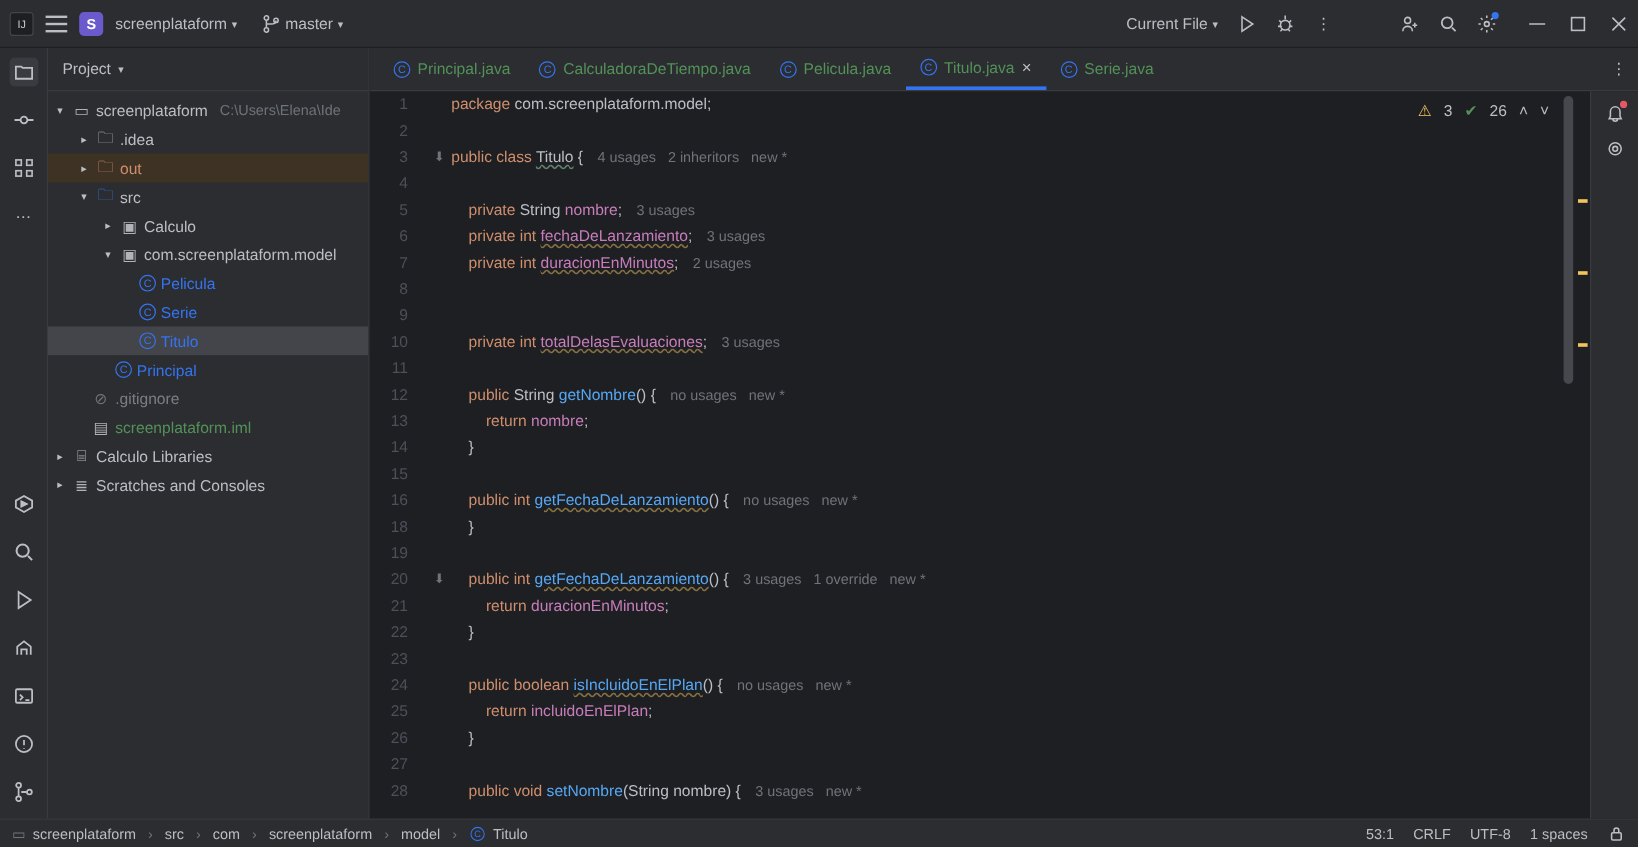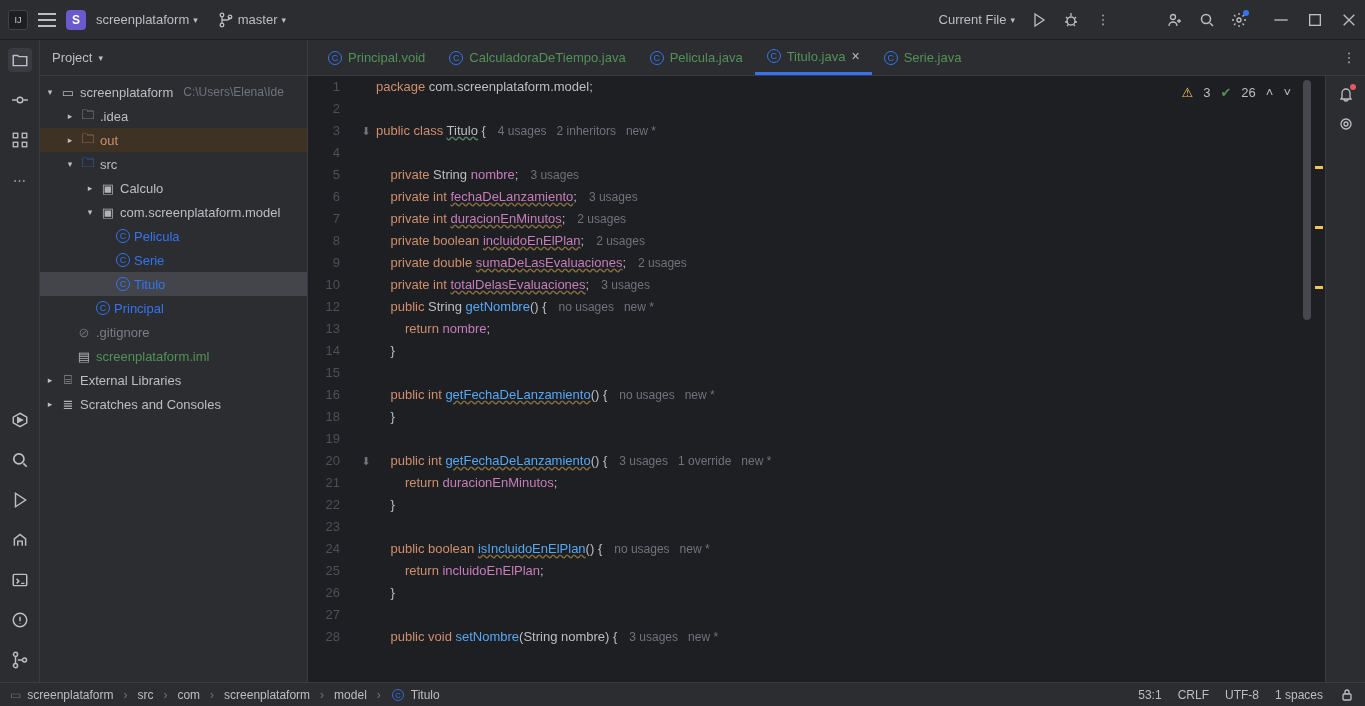--- a/index.html
+++ b/index.html
@@ -281,35 +281,35 @@
         <span class="tree-icon" style="color:#6f737a">⊘</span>
         <span class="tree-label" style="color:#7a7e85">.gitignore</span>
       </div>
       <div class="tree-row" style="padding-left:36px">
         <span class="tree-icon folder-ic">▤</span>
         <span class="tree-label" style="color:#549159">screenplataform.iml</span>
       </div>
       <div class="tree-row" style="padding-left:4px">
         <span class="tree-arrow">▸</span>
         <span class="tree-icon folder-ic">⌸</span>
-        <span class="tree-label">External Libraries</span>
+        <span class="tree-label">Calculo Libraries</span>
       </div>
       <div class="tree-row" style="padding-left:4px">
         <span class="tree-arrow">▸</span>
         <span class="tree-icon folder-ic">≣</span>
         <span class="tree-label">Scratches and Consoles</span>
       </div>
     </div>
   </div>
 
   <div class="editor-area">
     <div class="tabs">
       <div class="tab">
           <span class="class-icon">C</span>
-          <span>Principal.void</span>
+          <span>Principal.java</span>
         </div>
       <div class="tab">
           <span class="class-icon">C</span>
           <span>CalculadoraDeTiempo.java</span>
         </div>
       <div class="tab">
           <span class="class-icon">C</span>
           <span>Pelicula.java</span>
         </div>
       <div class="tab active">
@@ -371,31 +371,34 @@
             <span class="code">    <span class="kw">private int </span><span class="field-u">fechaDeLanzamiento</span><span>;</span><span class="hint">3 usages</span></span>
           </div>
         <div class="line">
             <span class="ln">7</span>
             <span class="gutter-mark"></span>
             <span class="code">    <span class="kw">private int </span><span class="field-u">duracionEnMinutos</span><span>;</span><span class="hint">2 usages</span></span>
           </div>
         <div class="line">
             <span class="ln">8</span>
             <span class="gutter-mark"></span>
-            <span class="code">    <span class="kw">private boolean </span><span class="field-u">incluidoEnElPlan</span><span>;</span><span class="hint">2 usages</span></span>
           </div>
         <div class="line">
             <span class="ln">9</span>
             <span class="gutter-mark"></span>
-            <span class="code">    <span class="kw">private double </span><span class="field-u">sumaDeLasEvaluaciones</span><span>;</span><span class="hint">2 usages</span></span>
           </div>
         <div class="line">
             <span class="ln">10</span>
             <span class="gutter-mark"></span>
             <span class="code">    <span class="kw">private int </span><span class="field-u">totalDelasEvaluaciones</span><span>;</span><span class="hint">3 usages</span></span>
+          </div>
+        <div class="line">
+            <span class="ln">11</span>
+            <span class="gutter-mark"></span>
+            <span class="code"></span>
           </div>
         <div class="line">
             <span class="ln">12</span>
             <span class="gutter-mark"></span>
             <span class="code">    <span class="kw">public </span><span class="type">String </span><span class="method">getNombre</span><span>() {</span><span class="hint">no usages   new *</span></span>
           </div>
         <div class="line">
             <span class="ln">13</span>
             <span class="gutter-mark"></span>
             <span class="code">        <span class="kw">return </span><span class="field">nombre</span><span>;</span></span>

